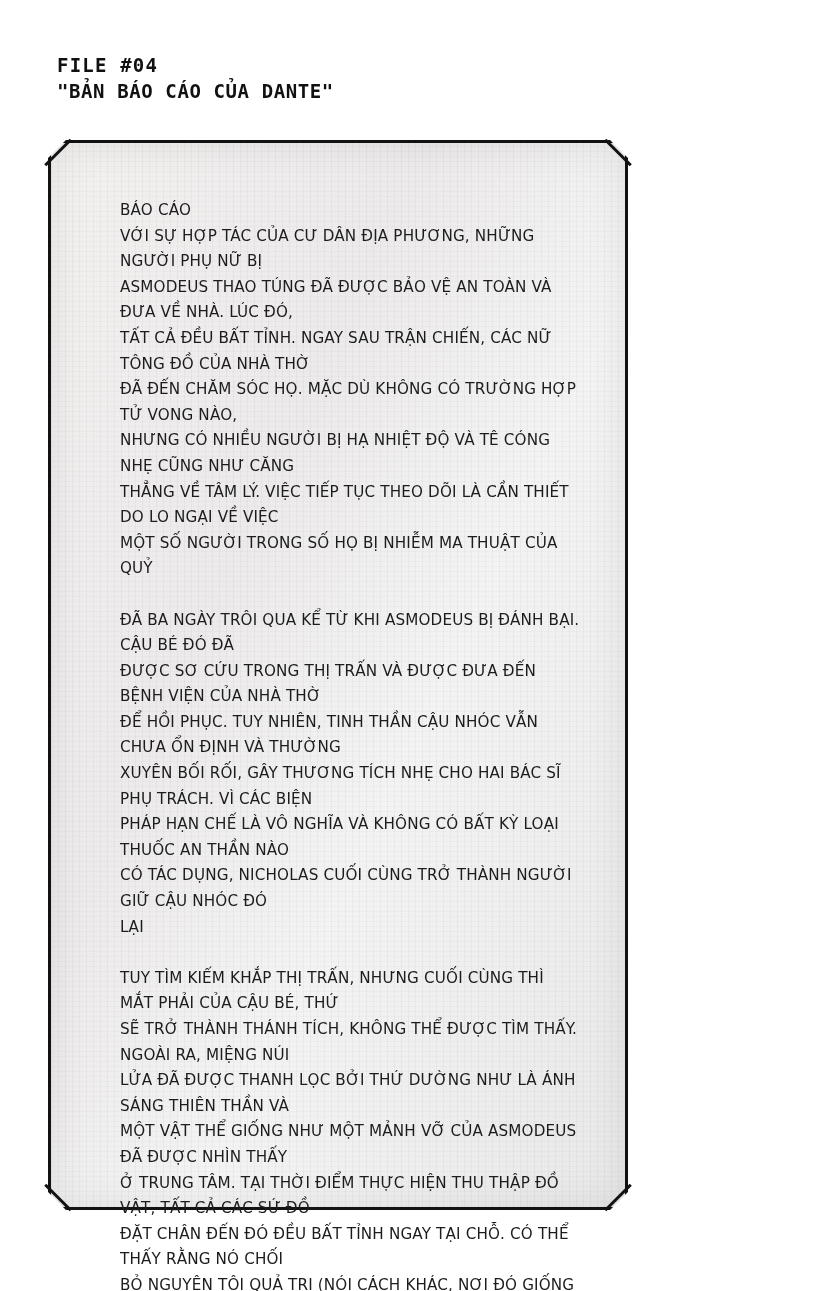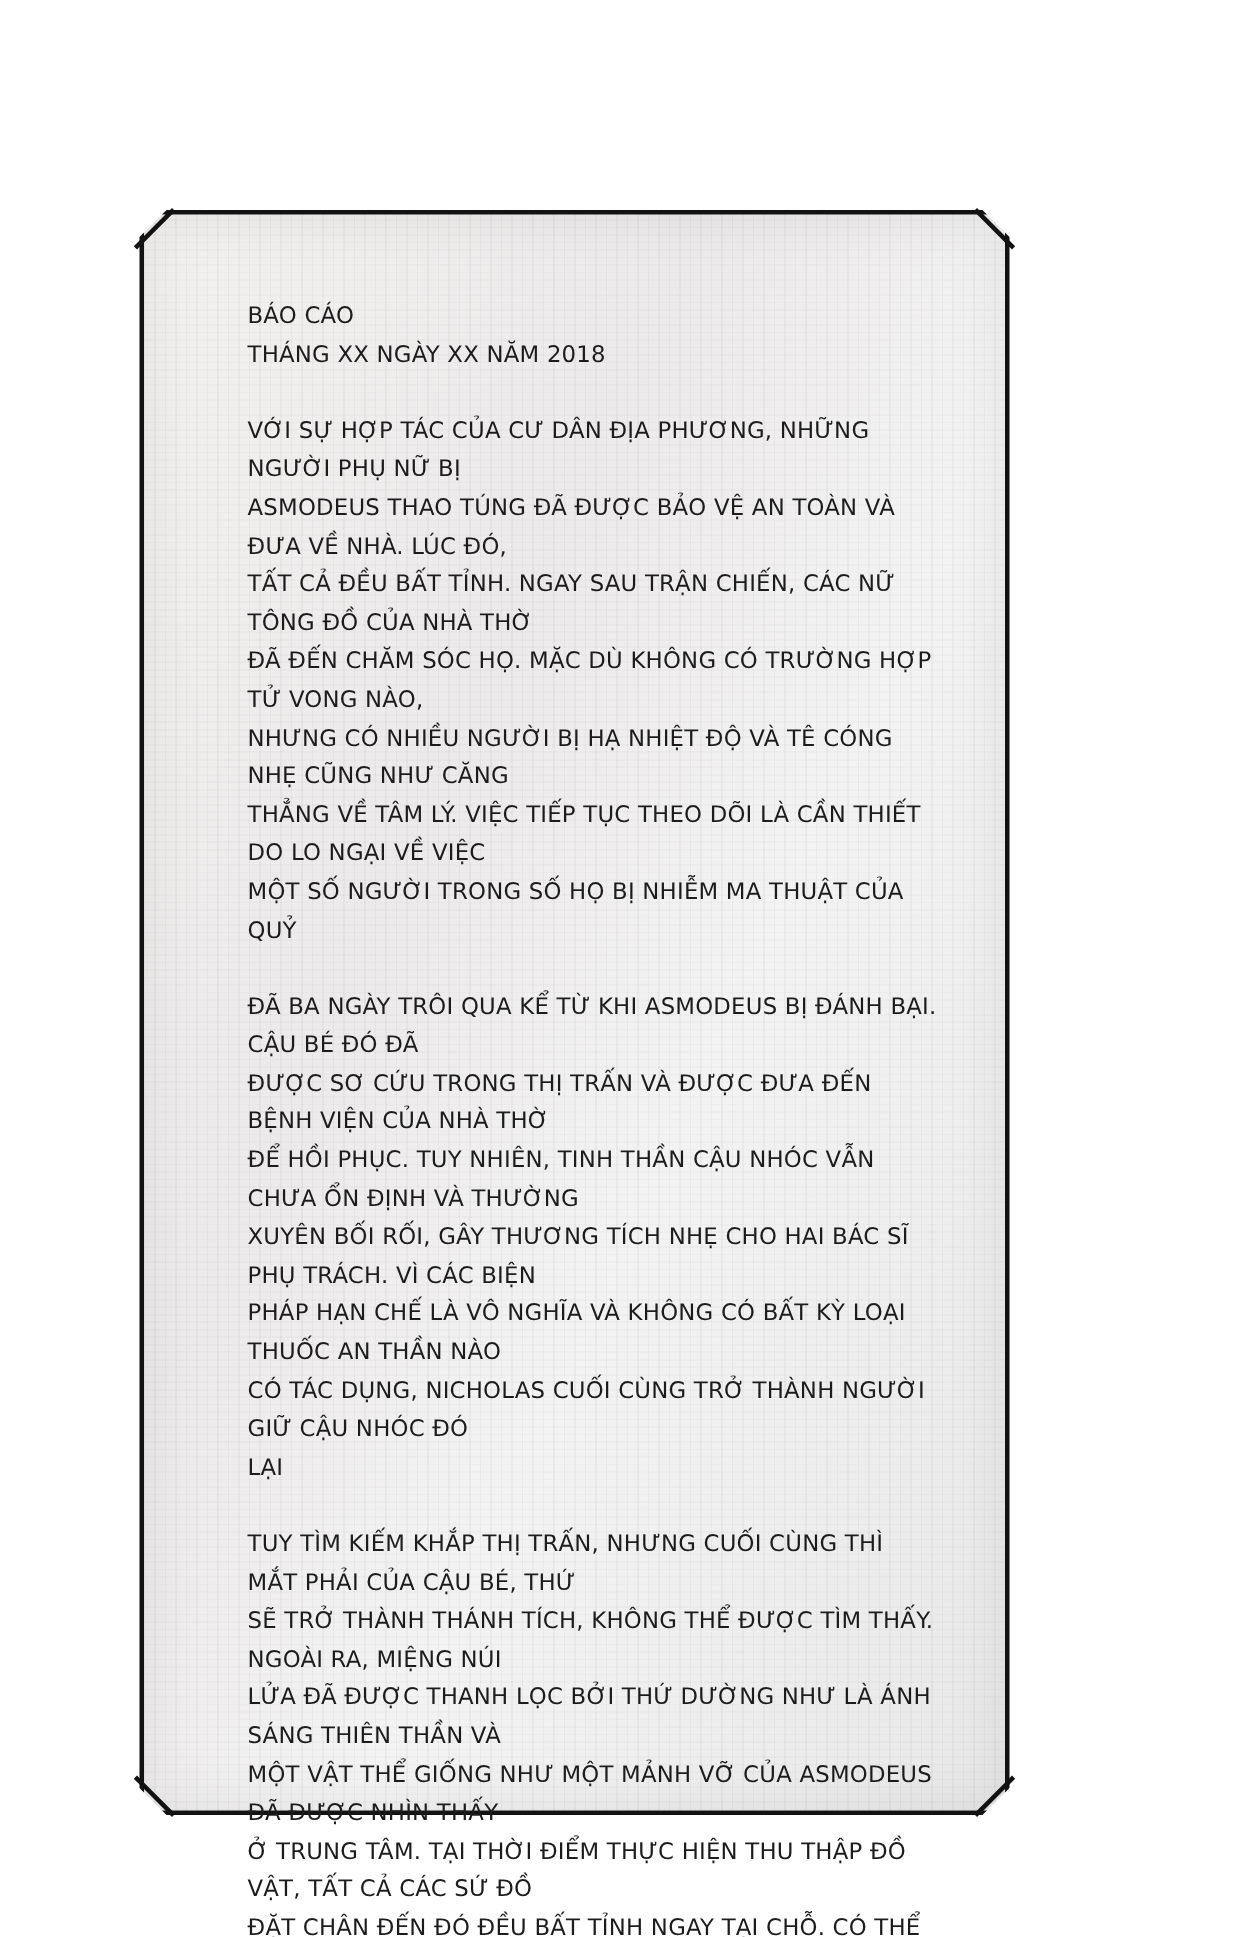--- a/index.html
+++ b/index.html
@@ -47,21 +47,20 @@
     white-space: pre;
   }
 
   
   .paper-wrap {
     position: absolute;
     left: 48px;
     top: 140px;
     width: 580px;
     height: 1070px;
-    margin-left: 45px;
   }
   .paper {
     position: absolute;
     inset: 0;
     background:
       repeating-linear-gradient(
         90deg,
         rgba(0,0,0,0.035) 0px,
         rgba(0,0,0,0.035) 1px,
         rgba(0,0,0,0.0) 1px,
@@ -122,38 +121,41 @@
   .para {
     margin-bottom: 25.6px;
   }
   .para:last-child { margin-bottom: 0; }
 </style>
 </head>
 <body>
 
 <div class="page">
 
+  <div class="header">
+    <div class="line1">FILE #04</div>
+    <div class="line2">"BẢN BÁO CÁO CỦA DANTE"</div>
+  </div>
 
   <div class="paper-wrap">
     <div class="paper"></div>
 
     <div class="corner tl"></div>
     <div class="corner tr"></div>
     <div class="corner bl"></div>
     <div class="corner br"></div>
 
     <div class="corner-line cl tl"></div>
     <div class="corner-line cl tr"></div>
     <div class="corner-line cl bl"></div>
     <div class="corner-line cl br"></div>
 
     <div class="report">
 
       <div class="rline">BÁO CÁO</div>
-      <div class="rline para">THÁNG XX NGÀY XX NĂM 2018</div>
 
       <div class="rline para">VỚI SỰ HỢP TÁC CỦA CƯ DÂN ĐỊA PHƯƠNG, NHỮNG NGƯỜI PHỤ NỮ BỊ
 ASMODEUS THAO TÚNG ĐÃ ĐƯỢC BẢO VỆ AN TOÀN VÀ ĐƯA VỀ NHÀ. LÚC ĐÓ,
 TẤT CẢ ĐỀU BẤT TỈNH. NGAY SAU TRẬN CHIẾN, CÁC NỮ TÔNG ĐỒ CỦA NHÀ THỜ
 ĐÃ ĐẾN CHĂM SÓC HỌ. MẶC DÙ KHÔNG CÓ TRƯỜNG HỢP TỬ VONG NÀO,
 NHƯNG CÓ NHIỀU NGƯỜI BỊ HẠ NHIỆT ĐỘ VÀ TÊ CÓNG NHẸ CŨNG NHƯ CĂNG
 THẲNG VỀ TÂM LÝ. VIỆC TIẾP TỤC THEO DÕI LÀ CẦN THIẾT DO LO NGẠI VỀ VIỆC
 MỘT SỐ NGƯỜI TRONG SỐ HỌ BỊ NHIỄM MA THUẬT CỦA QUỶ</div>
       <div class="rline para">ĐÃ BA NGÀY TRÔI QUA KỂ TỪ KHI ASMODEUS BỊ ĐÁNH BẠI. CẬU BÉ ĐÓ ĐÃ
 ĐƯỢC SƠ CỨU TRONG THỊ TRẤN VÀ ĐƯỢC ĐƯA ĐẾN BỆNH VIỆN CỦA NHÀ THỜ

